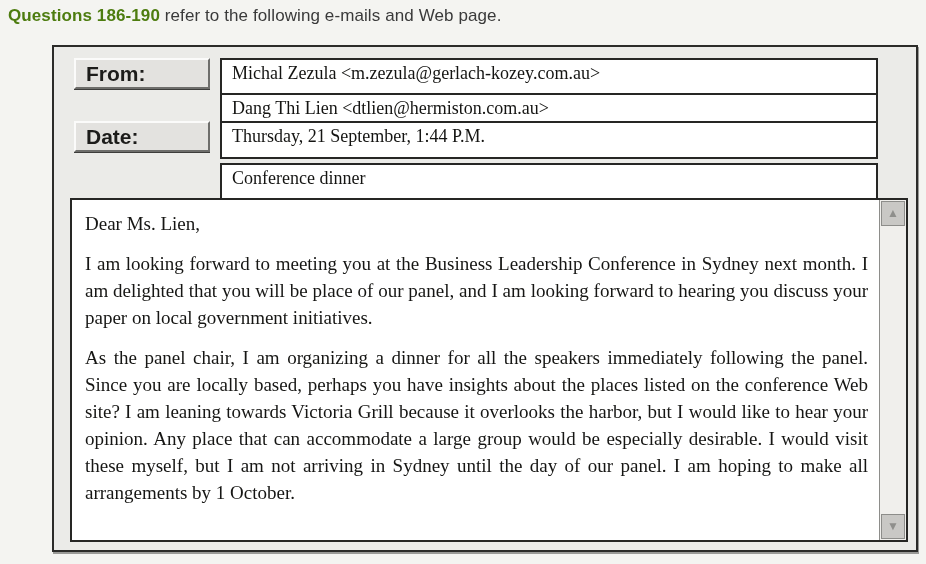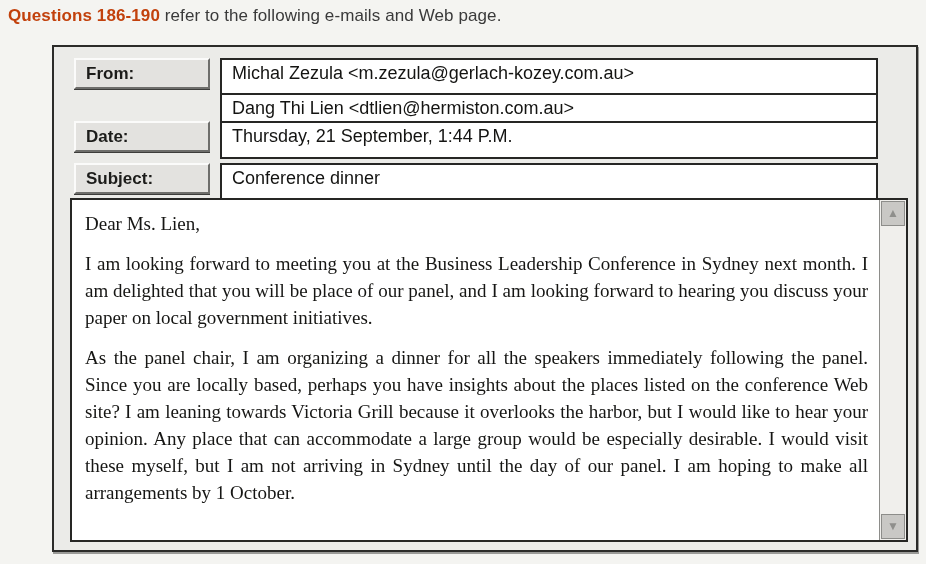--- a/index.html
+++ b/index.html
@@ -11,21 +11,21 @@
     overflow: hidden;
   }
 
   .question-header {
     position: absolute;
     left: 8px; top: 6px;
     font-size: 17px;
     color: #3a3a3a;
     letter-spacing: 0.1px;
   }
-  .question-header .qlabel { font-weight: bold; color: #c2410c; }
+  .question-header .qlabel { font-weight: bold; color: #4d7c0f; }
 
   .email-box {
     position: absolute;
     left: 52px; top: 45px;
     width: 866px; height: 507px;
     background: #ebebe8;
     border: 2px solid #2b2b29;
     box-shadow: 1px 2px 0 #9a9a97;
   }
 
@@ -43,34 +43,34 @@
     position: absolute;
     left: 20px; top: 0;
     width: 136px; height: 31px;
     background: #e3e2df;
     border-top: 2px solid #fbfbfa;
     border-left: 2px solid #fbfbfa;
     border-right: 2px solid #6e6e6b;
     border-bottom: 2px solid #6e6e6b;
     box-shadow: 0 1px 0 #3d3d3b;
     font-weight: bold;
-    font-size: 17px;
+    font-size: 21px;
     color: #1c1c1a;
     line-height: 27px;
     padding-left: 10px;
     cursor: default;
   }
 
   .field-value {
     position: absolute;
     left: 166px; top: 0;
     width: 658px; height: 38px;
     background: #ffffff;
     border: 2px solid #262624;
-    font-family: Liberation Sans, sans-serif;
+    font-family: Liberation Serif, serif;
     font-size: 18px;
     color: #141412;
     line-height: 26px;
     padding-left: 10px;
     white-space: nowrap;
     overflow: hidden;
   }
 
   .body-box {
     position: absolute;
@@ -141,21 +141,20 @@
   <div class="field-row row-1">
     <div class="field-value">Dang Thi Lien &lt;dtlien@hermiston.com.au&gt;</div>
   </div>
 
   <div class="field-row row-2">
     <div class="field-label">Date:</div>
     <div class="field-value">Thursday, 21 September, 1:44 P.M.</div>
   </div>
 
   <div class="field-row row-3">
-    <div class="field-label">Subject:</div>
     <div class="field-value">Conference dinner</div>
   </div>
 
   <div class="body-box">
     <div class="body-text">
       <p>Dear Ms. Lien,</p>
       <p>I am looking forward to meeting you at the Business Leadership Conference in Sydney next month. I am delighted that you will be place of our panel, and I am looking forward to hearing you discuss your paper on local government initiatives.</p>
       <p>As the panel chair, I am organizing a dinner for all the speakers immediately following the panel. Since you are locally based, perhaps you have insights about the places listed on the conference Web site? I am leaning towards Victoria Grill because it overlooks the harbor, but I would like to hear your opinion. Any place that can accommodate a large group would be especially desirable. I would visit these myself, but I am not arriving in Sydney until the day of our panel. I am hoping to make all arrangements by 1 October.</p>
 
     </div>

